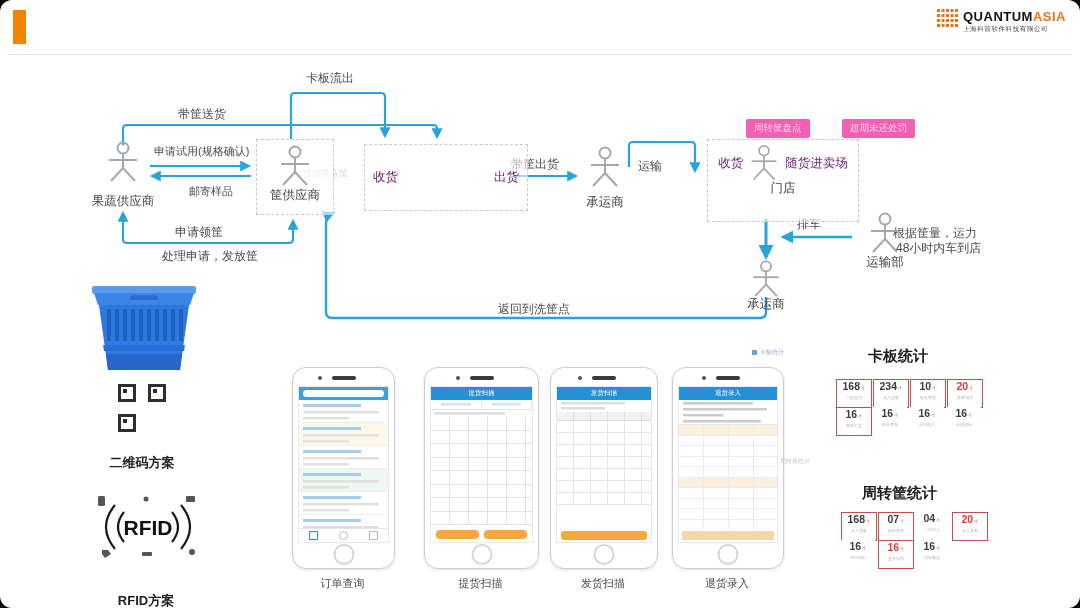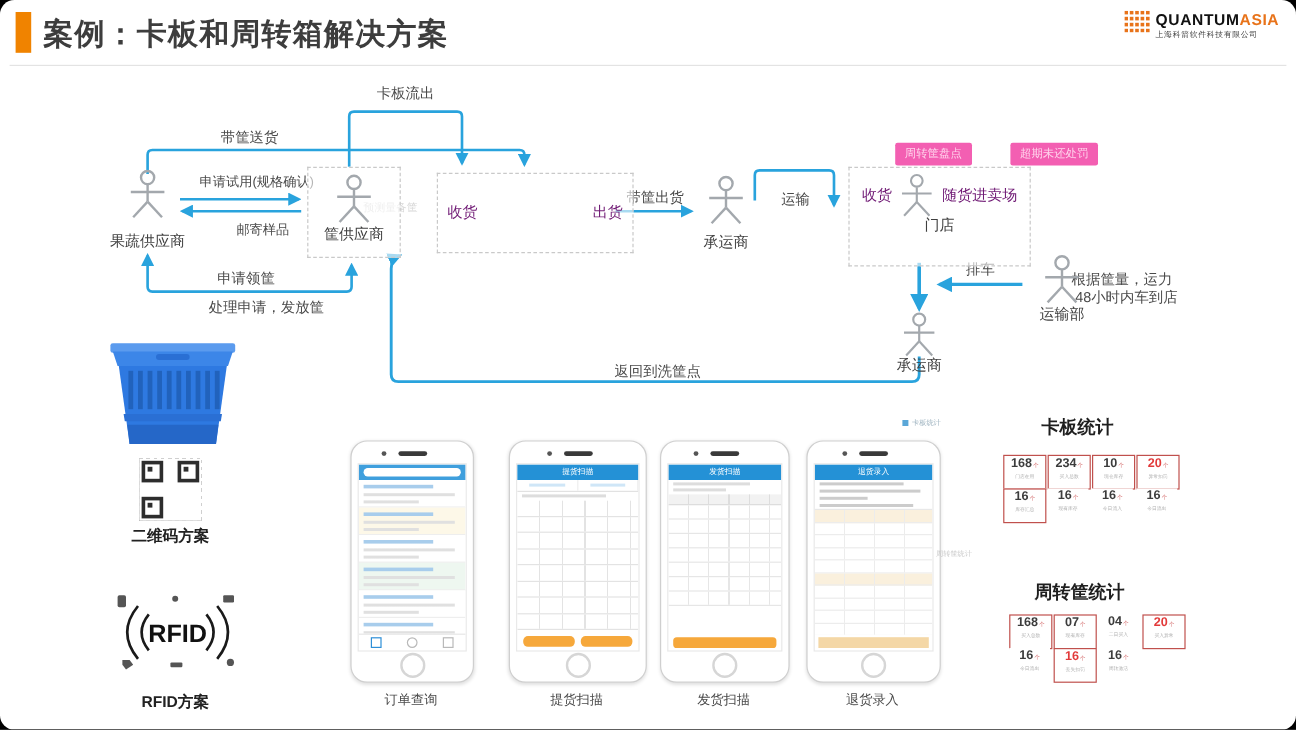--- a/index.html
+++ b/index.html
@@ -8,39 +8,39 @@
   .abs{position:absolute;}
   
   .accent{left:13px;top:10px;width:13px;height:34px;background:#f08300;}
   .title{left:36px;top:12px;font-size:25px;font-weight:700;color:#3d3d3d;letter-spacing:1px;}
   .divider{left:8px;right:8px;top:54px;height:1px;background:#e3e3e3;}
   .logo{right:14px;top:9px;display:flex;align-items:flex-start;gap:4px;}
   .logo-text .l1{font-size:13px;font-weight:700;letter-spacing:.5px;color:#111;}
   .logo-text .l1 .asia{color:#e8731a;}
   .logo-text .l2{font-size:6.5px;color:#444;letter-spacing:.6px;margin-top:1px;}
   
-  .flabel{font-size:12px;color:#4a4a4a;text-align:center;white-space:nowrap;}
+  .flabel{font-size:12px;color:#4a4a4a;text-align:left;white-space:nowrap;}
   .flabel.small{font-size:11px;}
   .faint{color:#d8d8d8;font-size:9px;white-space:nowrap;}
   .actor-label{font-size:12.5px;color:#3f3f3f;text-align:center;white-space:nowrap;}
   .dash-box{border:1.5px dashed #c9c9c9;background:rgba(255,255,255,.6);}
   .badge{background:#f35fb2;color:#ffd3ec;font-size:9.5px;padding:3px 8px;border-radius:2px;white-space:nowrap;margin-left:40px;}
   .dcbox{display:flex;align-items:center;justify-content:space-between;padding:0 8px;}
   .dc-mid{display:flex;flex-direction:column;align-items:center;}
   .dc-name{font-size:13.5px;font-weight:600;color:#4a4a4a;margin-top:1px;}
   .side-label{font-size:12.5px;color:#701a75;}
   .storebox{display:flex;flex-direction:column;align-items:center;padding-top:4px;}
   .store-row{display:flex;align-items:center;gap:6px;}
   .store-name{font-size:12.5px;color:#3f3f3f;margin-top:-2px;}
   
   .mini-legend{display:flex;align-items:center;gap:3px;font-size:6px;color:#9ab0bd;}
   .mini-dot{width:5px;height:5px;background:#5aa7d8;display:inline-block;}
   .mini-note{font-size:6px;color:#c9c9c9;}
   
-  .sol-label{font-size:13px;font-weight:700;color:#222;text-align:center;}
+  .sol-label{font-size:13px;font-weight:700;color:#222;text-align:center;margin-top:16px;}
   .qr{width:52px;height:52px;background:#fff;position:relative;
       background-image:repeating-linear-gradient(0deg,#1b1b1b 0 3px,transparent 3px 6px),
                        repeating-linear-gradient(90deg,#1b1b1b 0 3px,transparent 3px 6px);
       background-blend-mode:lighten;opacity:.88;}
   .qr .finder{position:absolute;width:12px;height:12px;border:3px solid #111;background:#fff;}
   .qr .finder::after{content:"";position:absolute;left:2px;top:2px;width:4px;height:4px;background:#111;}
   
   .stat-title{font-size:15px;font-weight:700;color:#1e1e1e;white-space:nowrap;}
   .cell{width:34px;height:26px;display:flex;flex-direction:column;align-items:center;justify-content:flex-start;padding-top:1px;background:#fff;}
   .cell.boxed{border:1.3px solid #c0504d;}
@@ -97,21 +97,20 @@
      background-image:repeating-linear-gradient(90deg,transparent 0 24px,#ececec 24px 25px);}
   .p4-table .skr:nth-child(5n+1){background-color:#faf0dd;}
   .p4-bar{height:9px;background:#f4d7a6;flex:none;margin:2px 3px;}
 </style>
 </head>
 <body>
 
 <div class="slide">
 
   <div class="abs accent"></div>
-  <div class="abs title">案例：卡板和周转箱解决方案</div>
   <div class="abs divider"></div>
   <div class="abs logo">
     <svg width="22" height="18" viewBox="0 0 22 18">
       <g fill="#e8731a">
         <rect x="0" y="0" width="3" height="3"></rect>
           <rect x="4.5" y="0" width="3" height="3"></rect>
           <rect x="9" y="0" width="3" height="3"></rect>
           <rect x="13.5" y="0" width="3" height="3"></rect>
           <rect x="18" y="0" width="3" height="3"></rect>
         <rect x="0" y="5" width="3" height="3"></rect>

